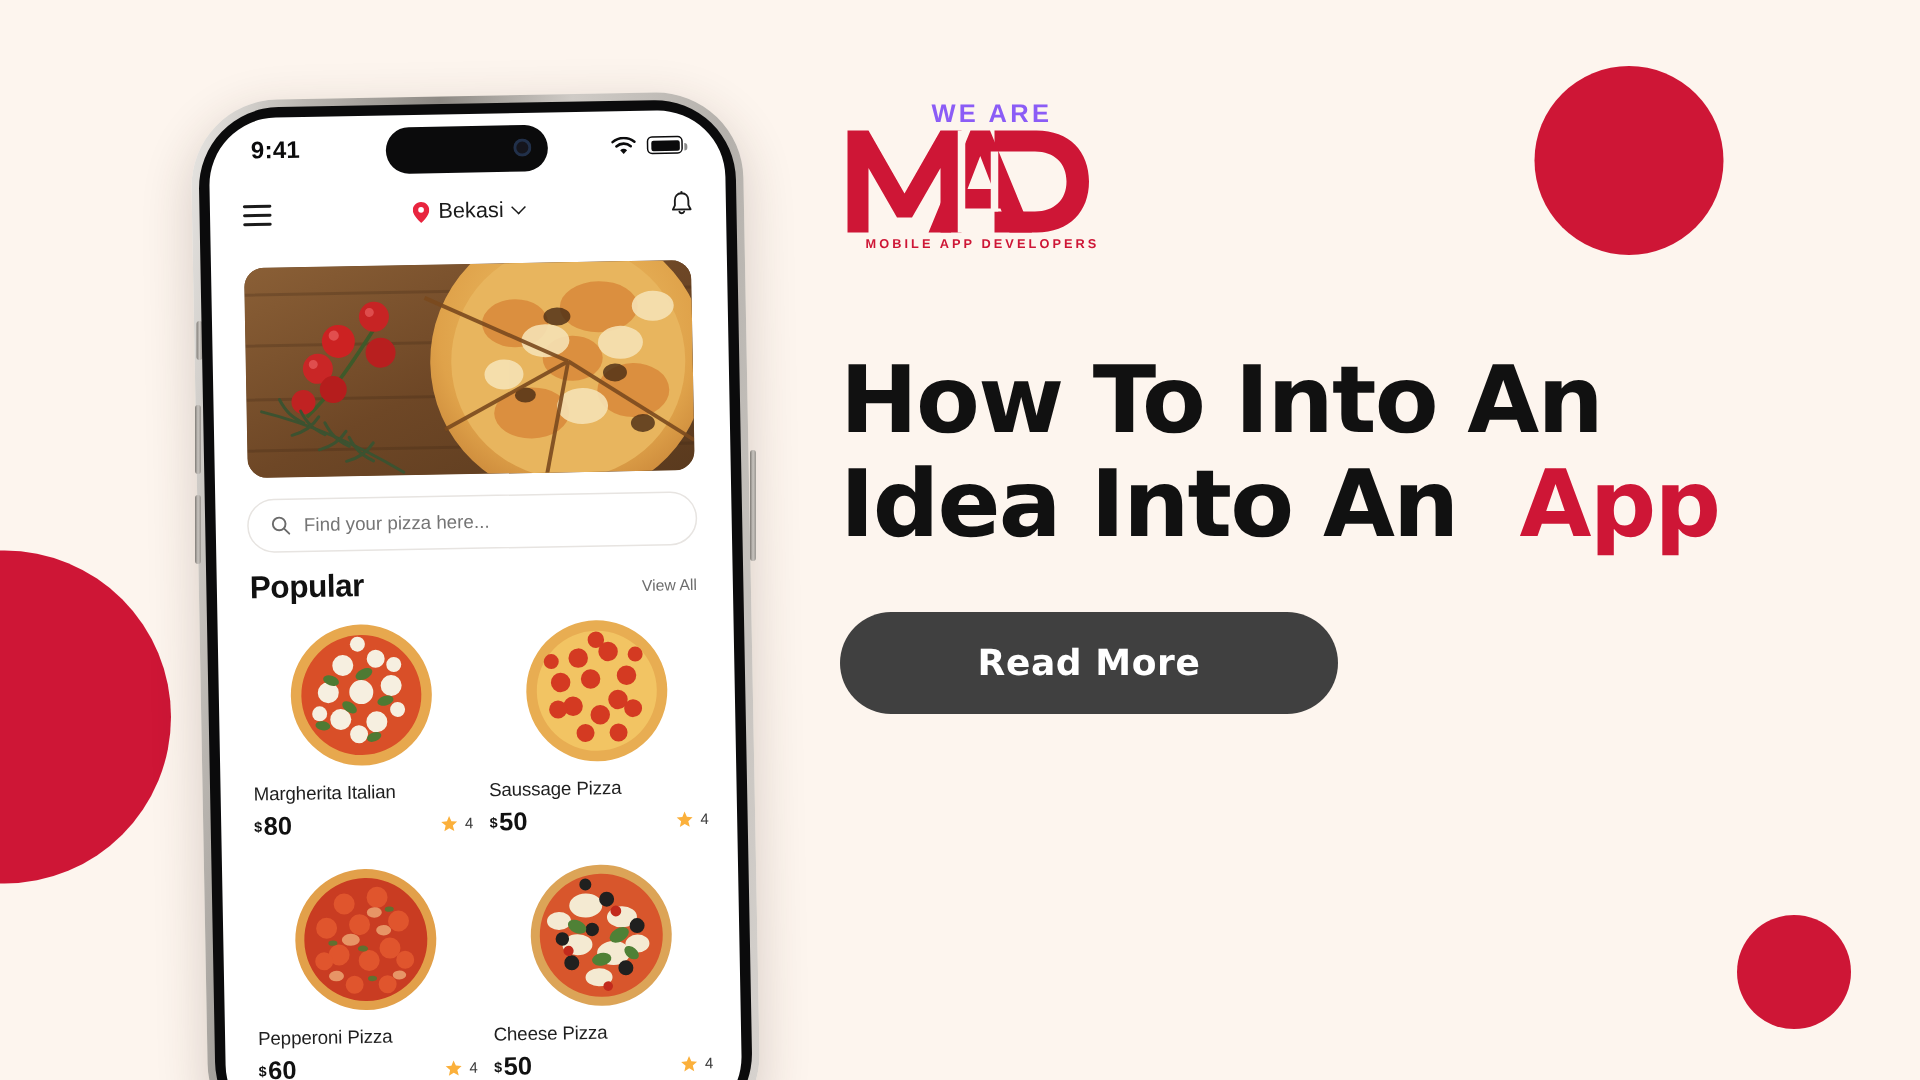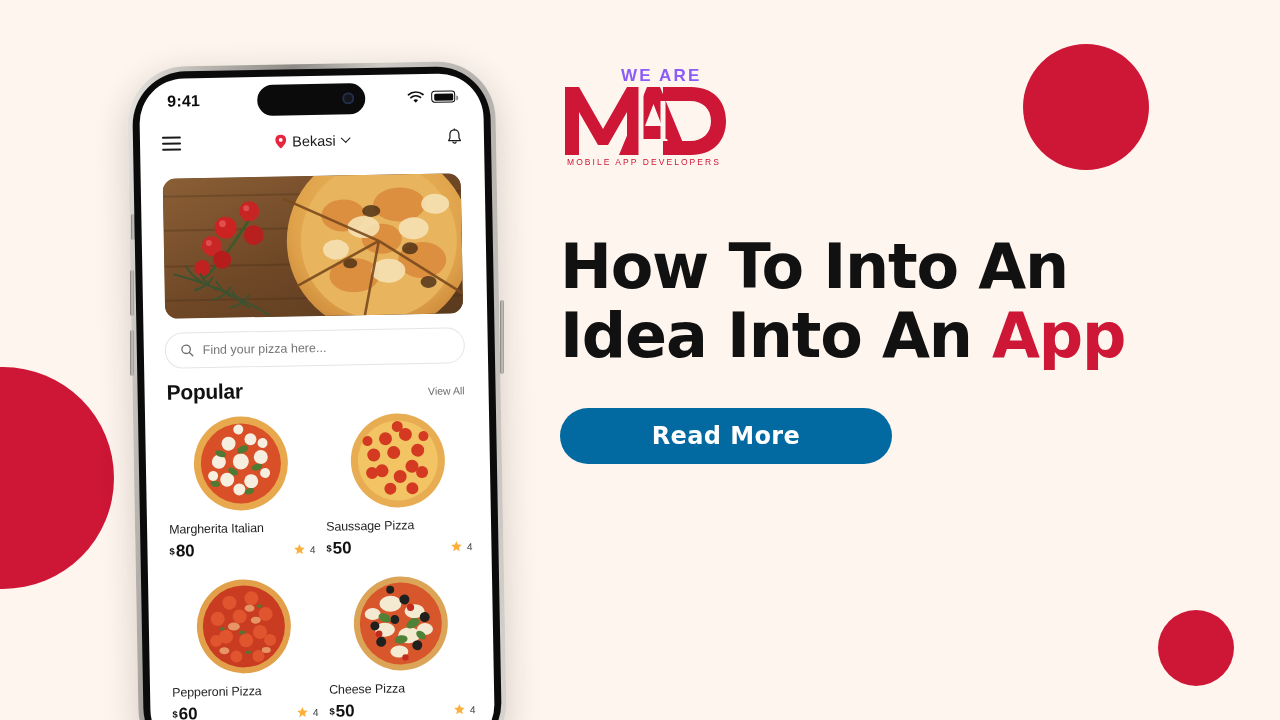--- a/index.html
+++ b/index.html
@@ -23,44 +23,44 @@
 
   
   .logo-wrap { position:relative; width:180px; height:130px; margin-left:3px; }
   .logo-weare {
     position:absolute; left:58px; top:20px;
     font-size:17px; font-weight:bold; letter-spacing:2.2px;
     color:#8b5cf6;
   }
   .logo-mad { position:absolute; left:0px; top:33px; }
   .logo-sub {
-    position:absolute; left:4px; top:111px;
-    font-size:8.5px; font-weight:normal; letter-spacing:2.05px;
+    position:absolute; left:14px; top:111px;
+    font-size:8.5px; font-weight:bold; letter-spacing:2.05px;
     color:#CE1636; white-space:nowrap;
   }
 
   
   .headline {
     margin-top:56px;
     font-size:62px;
     line-height:69px;
     font-weight:bold;
     letter-spacing:-1.2px;
     color:#111111;
     font-family:"DejaVu Sans", sans-serif;
   }
-  .headline .accent { color:#CE1636; }
+  .headline .accent { color:#CE1636;margin-left:21px; }
 
   
   .read-more {
     display:block;
     margin-top:38px;
-    width:332px; height:56px;
+    width:332px; height:68px;
     border:none; border-radius:34px;
-    background:#0369a1;
+    background:#404040;
     color:#ffffff;
     font-size:24px; font-weight:bold;
     letter-spacing:0.4px;
     font-family:"DejaVu Sans", sans-serif;
     cursor:pointer;
   }
 
   
   .phone {
     position:absolute; left:133px; top:64px;

